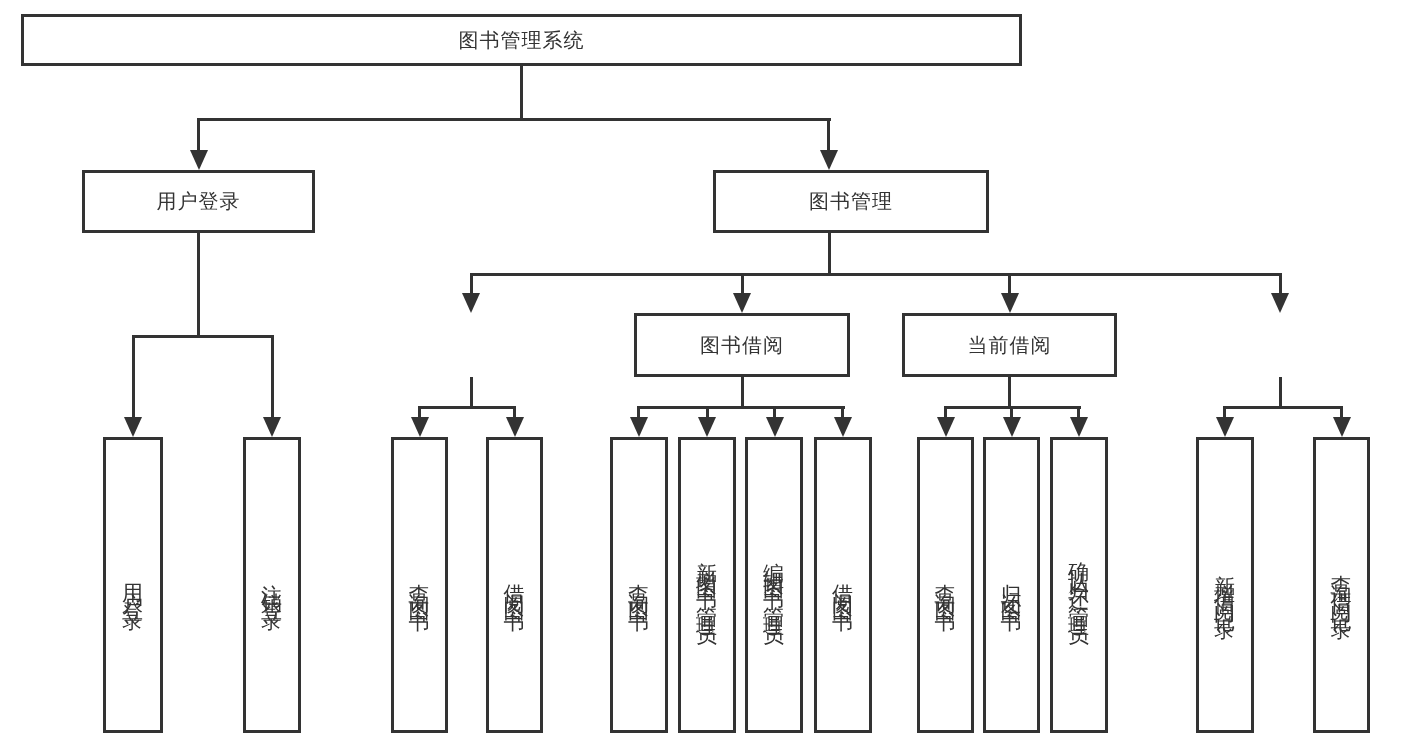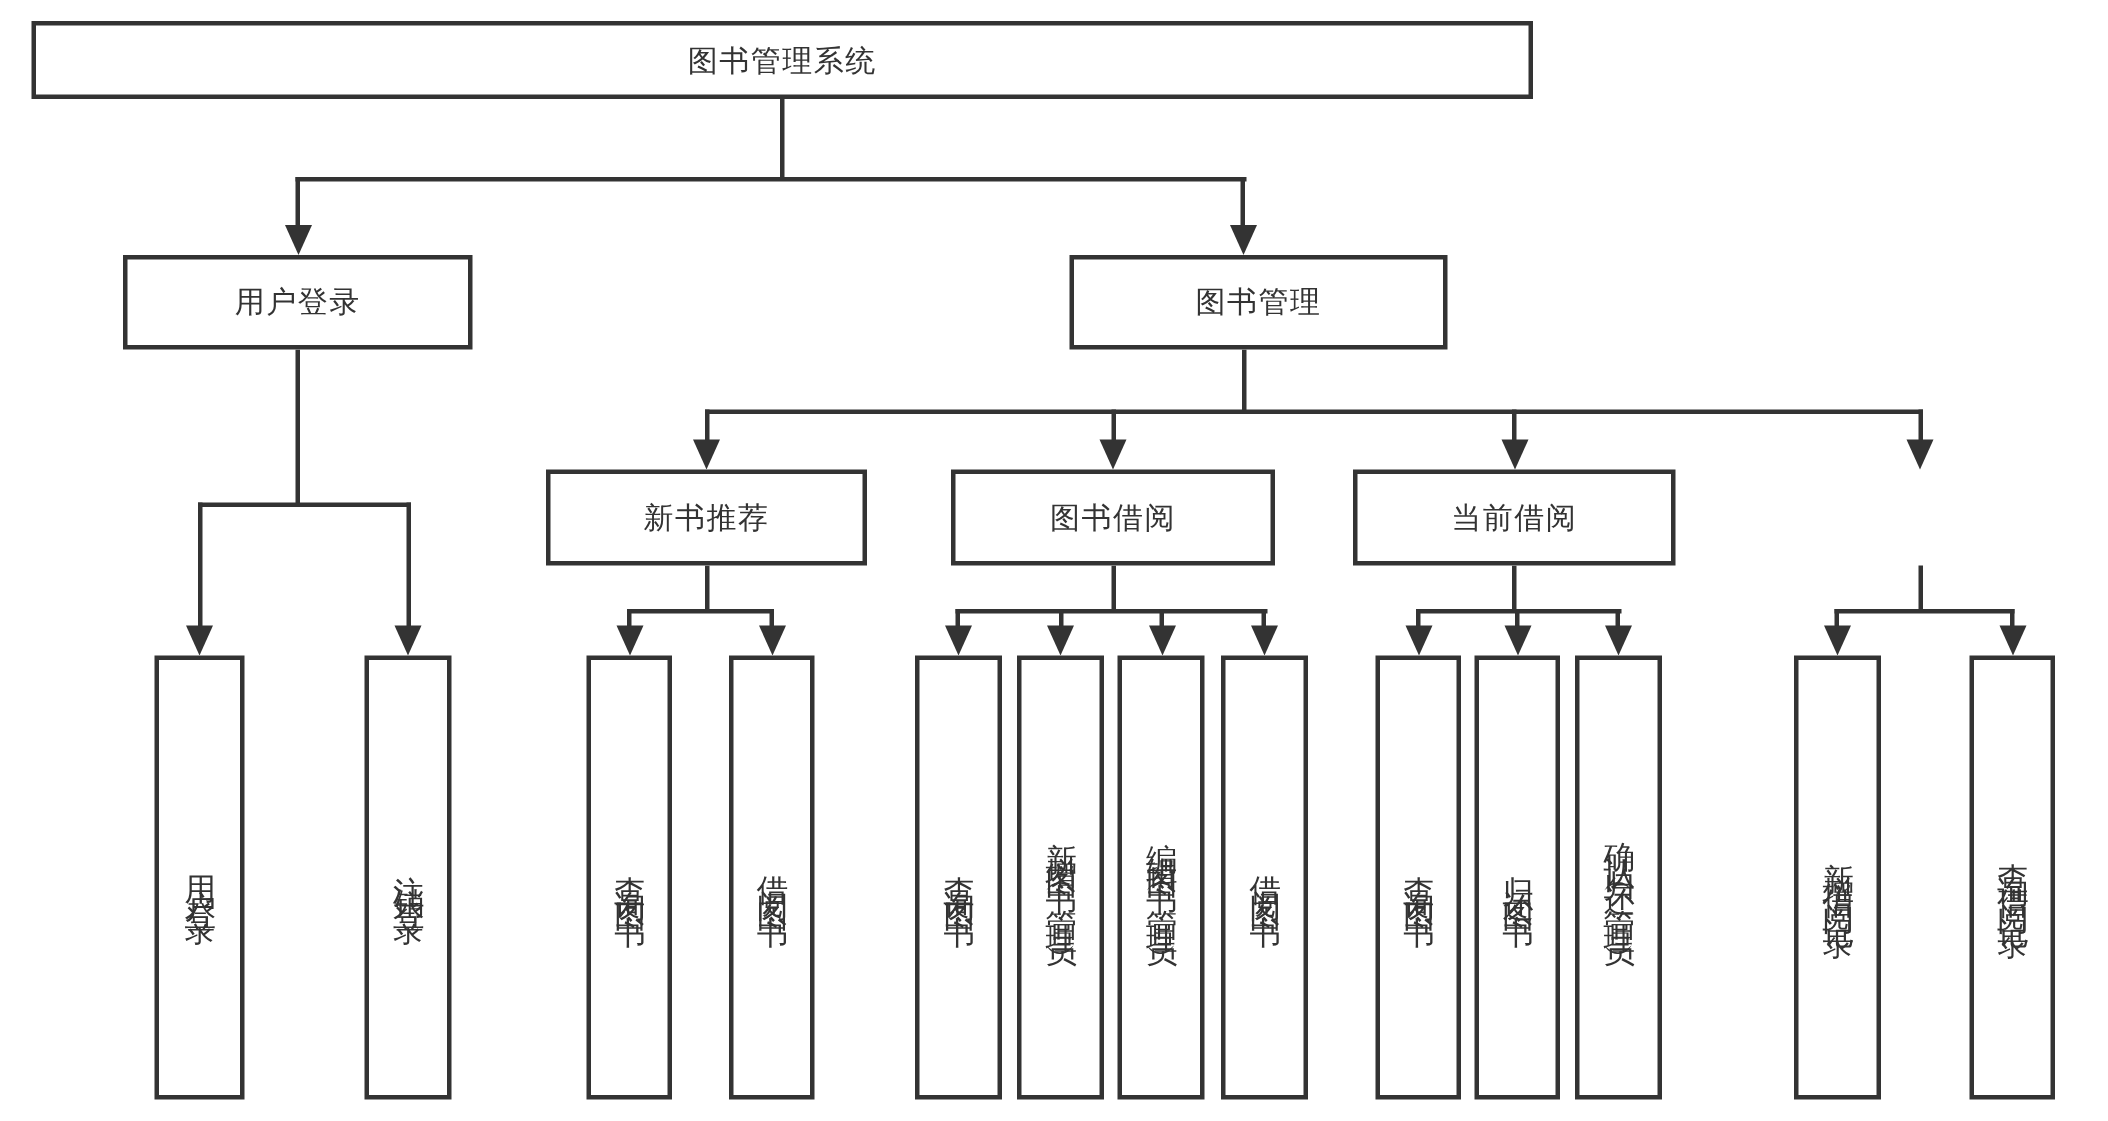--- a/index.html
+++ b/index.html
@@ -62,27 +62,24 @@
 
 <div id="canvas">
 
   <div class="node" style="left:21px; top:14px; width:1001px; height:52px;text-align:center;">
     <span class="hlabel">图书管理系统</span>
   </div>
 
   <div class="node" style="left:82px; top:170px; width:233px; height:63px;">
     <span class="hlabel">用户登录</span>
   </div>
-  <div class="node" style="left:713px; top:170px; width:252px; height:63px;">
+  <div class="node" style="left:713px; top:170px; width:276px; height:63px;">
     <span class="hlabel">图书管理</span>
   </div>
 
-  <div class="node" style="left:364px; top:313px; width:214px; height:64px;">
-    <span class="hlabel">新书推荐</span>
-  </div>
   <div class="node" style="left:634px; top:313px; width:216px; height:64px;">
     <span class="hlabel">图书借阅</span>
   </div>
   <div class="node" style="left:902px; top:313px; width:215px; height:64px;">
     <span class="hlabel">当前借阅</span>
   </div>
 
   <div class="node" style="left:103px; top:437px; width:60px; height:296px;">
     <span class="vlabel">用户登录</span>
   </div>

